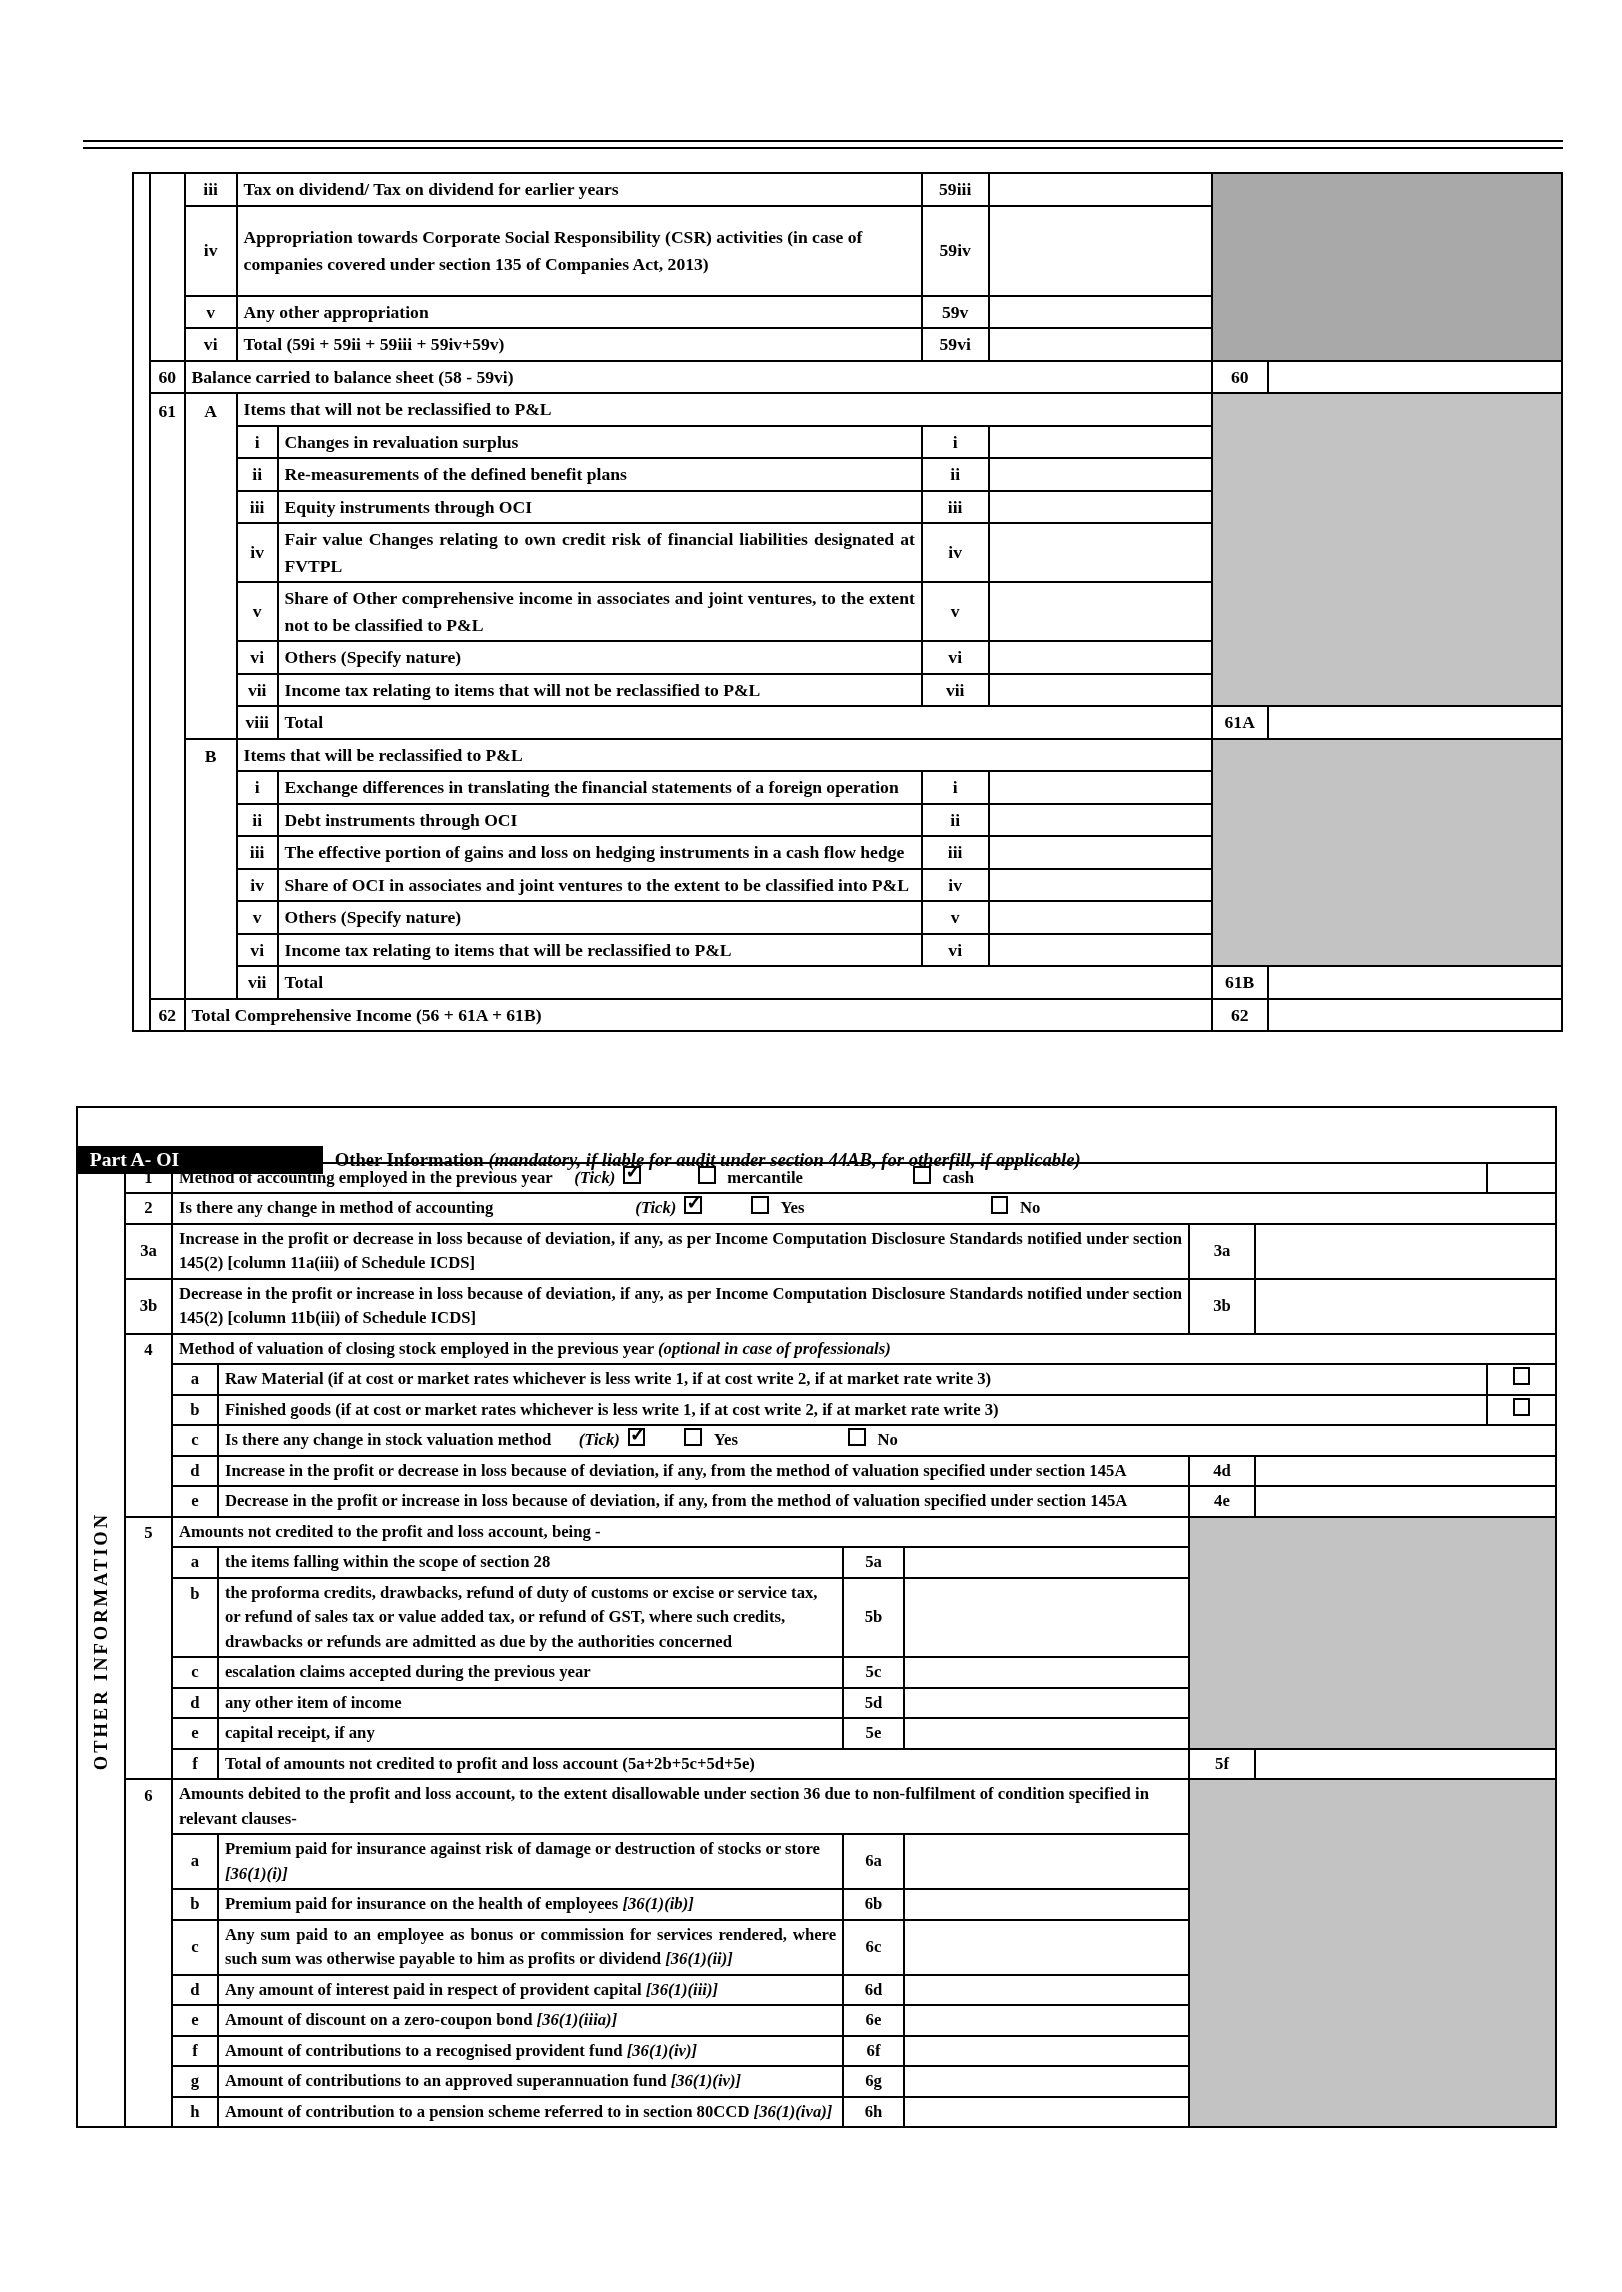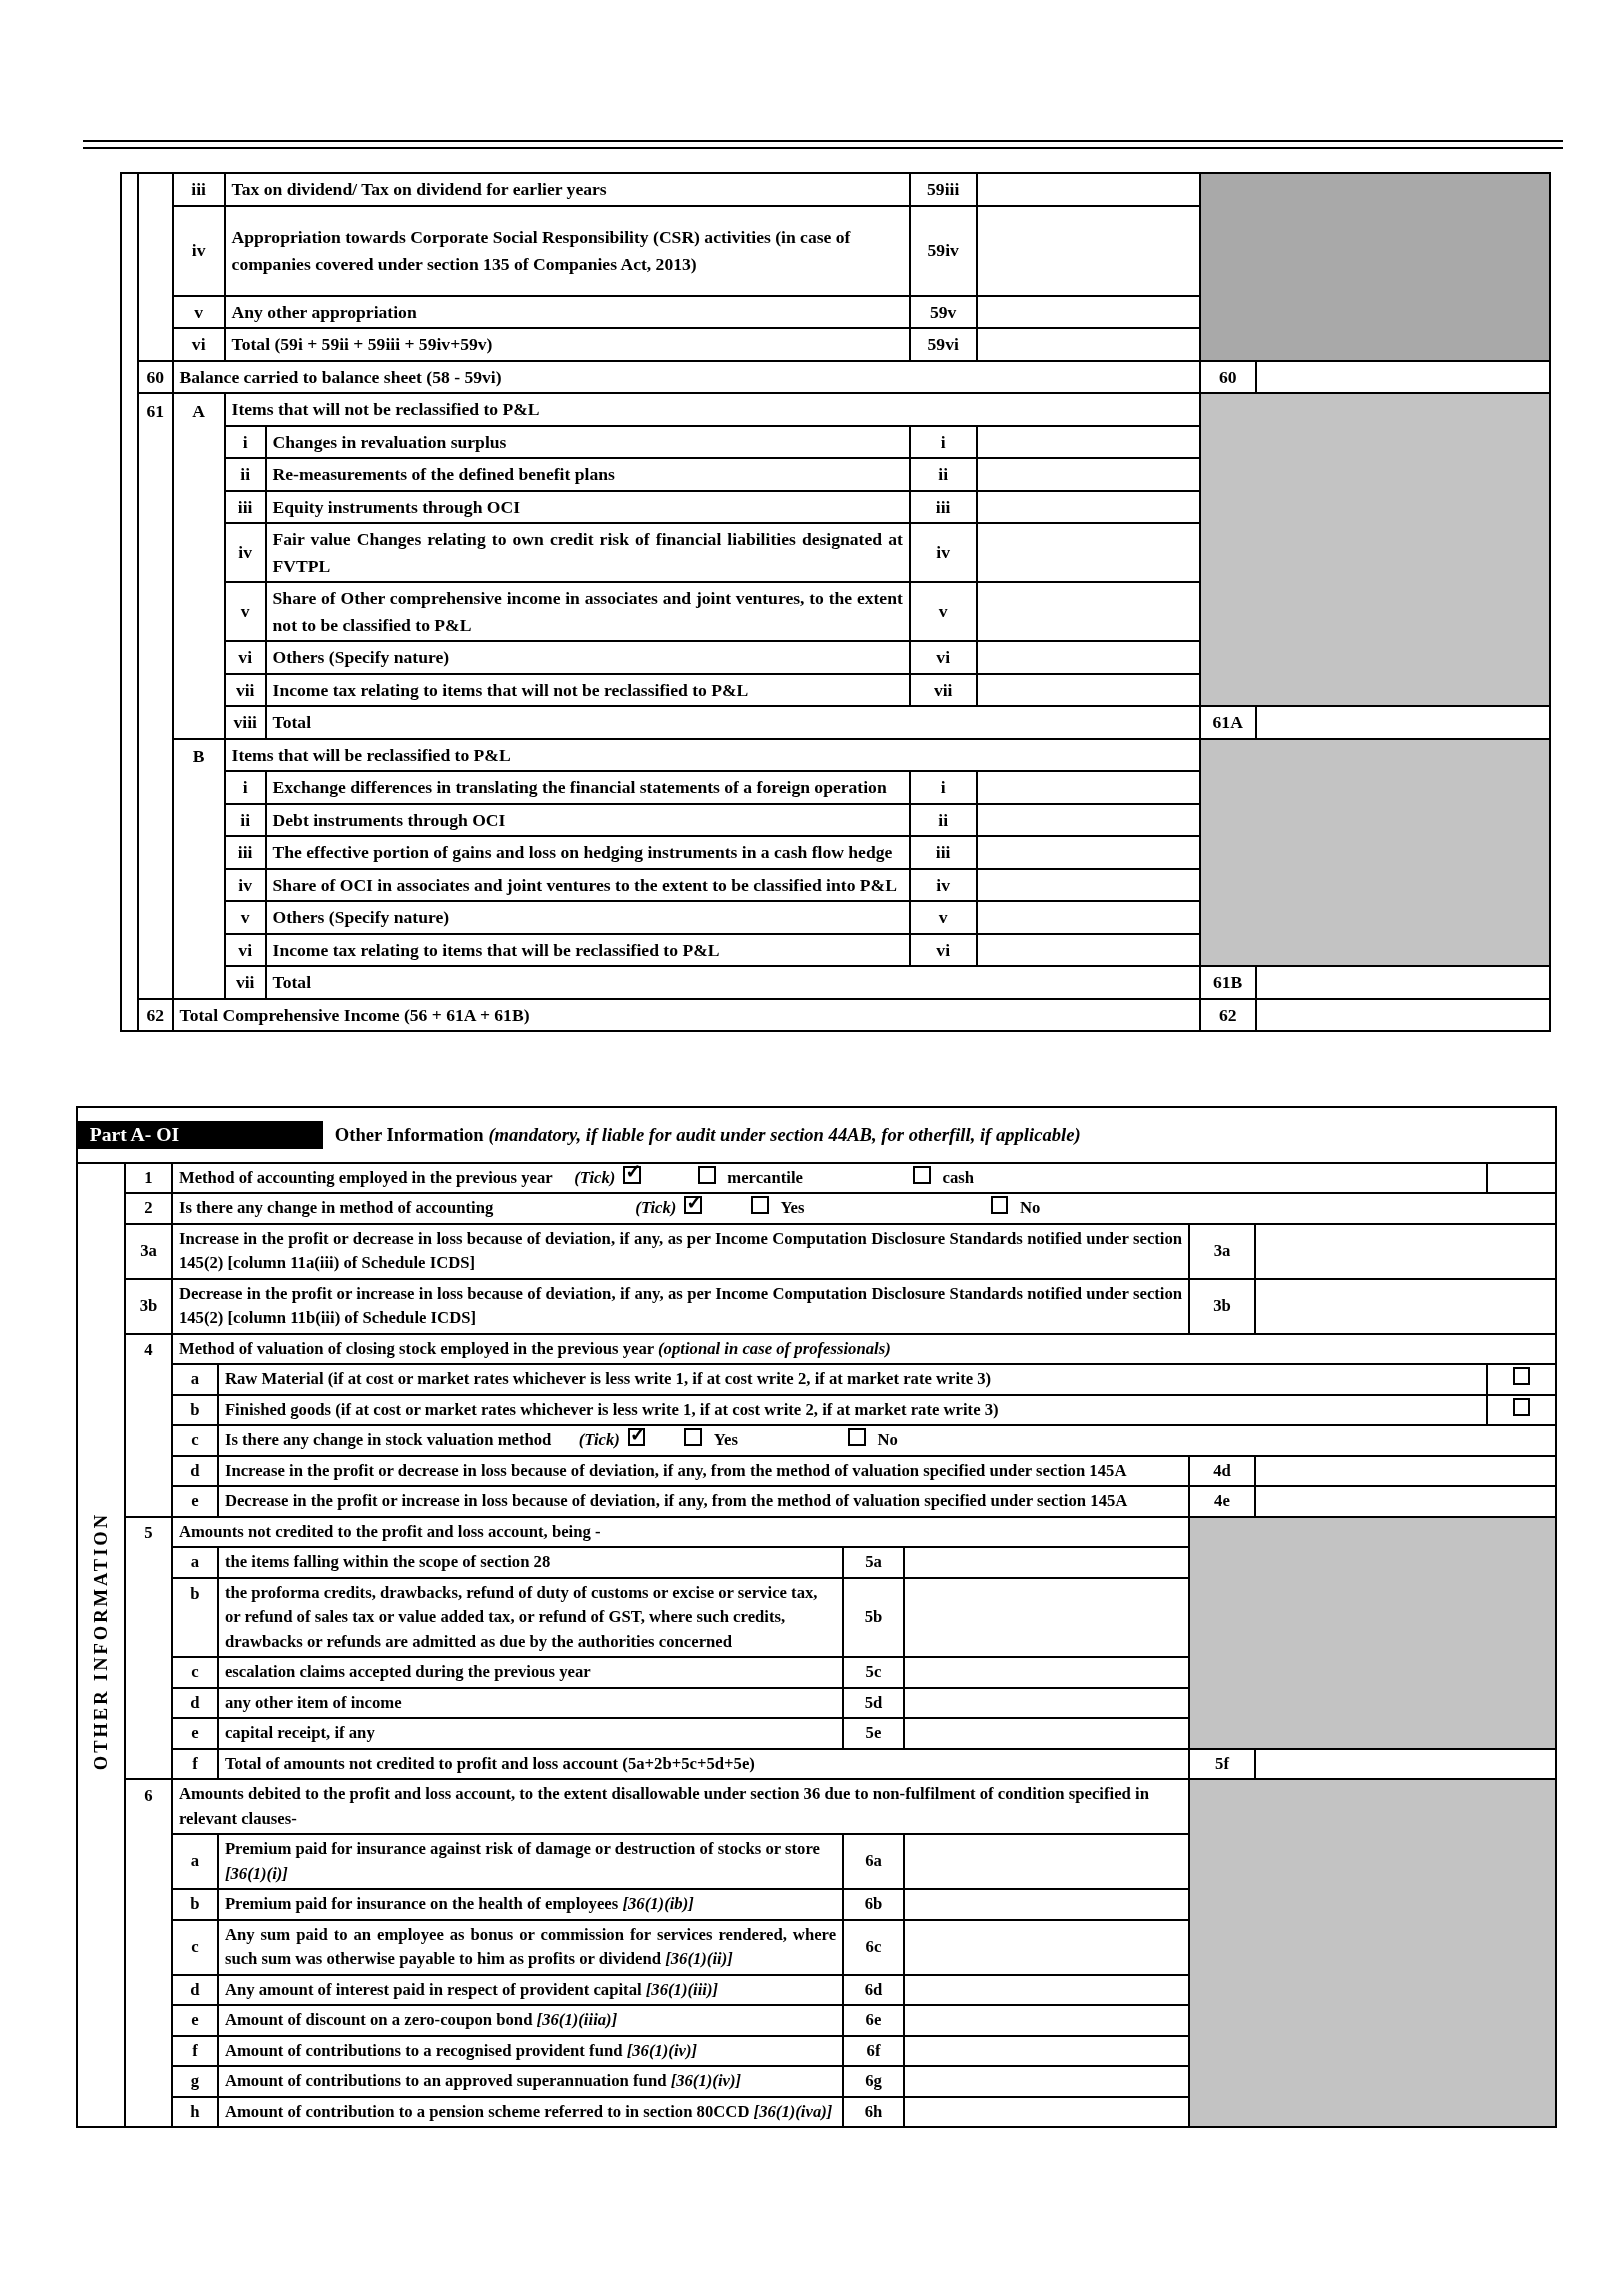--- a/index.html
+++ b/index.html
@@ -4,42 +4,42 @@
 <style>
   html,body{margin:0;padding:0;background:#fff;}
   .page{position:relative;width:1622px;height:2293px;background:#fff;color:#000;
         font-family:"Liberation Serif",serif;overflow:hidden;}
   .hdr{position:absolute;top:98px;left:83px;width:1478px;display:flex;
        justify-content:space-between;align-items:baseline;font-size:21.6px;}
   .hdr .c{position:absolute;left:0;right:118px;text-align:center;}
   .rule{position:absolute;top:140px;left:83px;width:1480px;height:4.9px;
         border-top:2.9px solid #000;border-bottom:2px solid #000;}
   table{border-collapse:collapse;table-layout:fixed;border:2.9px solid #000;}
-  #t1{position:absolute;top:172px;left:120px;width:1429px;}
+  #t1{position:absolute;top:172px;left:132px;width:1429px;}
   #t2{position:absolute;top:1106px;left:76px;width:1479px;}
   td{border:2px solid #000;padding:2px 5.9px;font-weight:bold;vertical-align:middle;
      word-wrap:break-word;}
   #t1 td{font-size:17.6px;line-height:26.5px;}
   #t2 td{font-size:16.7px;line-height:24.5px;}
   #t1 tr{height:32px;}
   #t2 tr{height:29px;}
   .cnum{text-align:center;padding:2px 1px;}
   .ccode{text-align:center;padding:2px 1px;}
   .cval{background:#fff;}
   .b0{padding:0;}
   .g1{background:#a9a9a9;padding:0;}
   .g2{background:#c3c3c3;padding:0;}
   .topv{vertical-align:top;padding-top:3.9px;}
   .just{text-align:justify;}
   .lh30{line-height:29px;border-radius:9px;}
   .vcell{text-align:center;vertical-align:middle;padding:0;}
   .vtxt{writing-mode:vertical-rl;transform:rotate(180deg);display:inline-block;
         font-size:18.6px;font-weight:bold;letter-spacing:2.9px;white-space:nowrap;}
   .phead{padding:0;height:31px;}
-  .pwrap{display:flex;align-items:flex-start;height:100%;margin-top:25px;}
+  .pwrap{display:flex;align-items:flex-end;height:100%;margin-top:25px;}
   .pbox{background:#000;color:#fff;width:245px;flex:0 0 245px;font-size:19.6px;
         padding:2px 11.8px;box-sizing:border-box;display:flex;align-items:center;}
   .ptitle{padding:2px 0 2px 11.8px;font-size:18.6px;display:flex;align-items:center;}
   .it{font-style:italic;}
   .cb{display:inline-block;width:13.7px;height:13.7px;border:2.5px solid #000;
       vertical-align:-1px;position:relative;background:#fff;}
   .cb.ck::after{content:"\2713";position:absolute;left:0px;top:-7.8px;
       font-size:19.6px;font-weight:bold;font-style:normal;}
   .ml{display:inline-block;}
   .ccb{text-align:center;}

